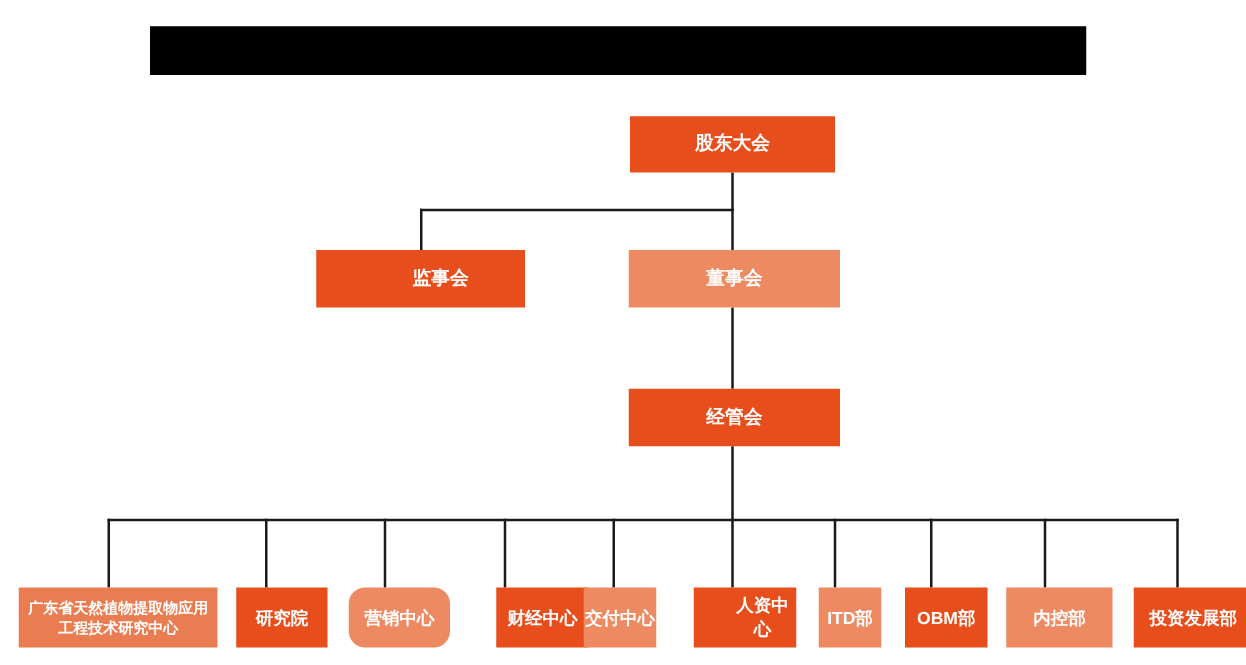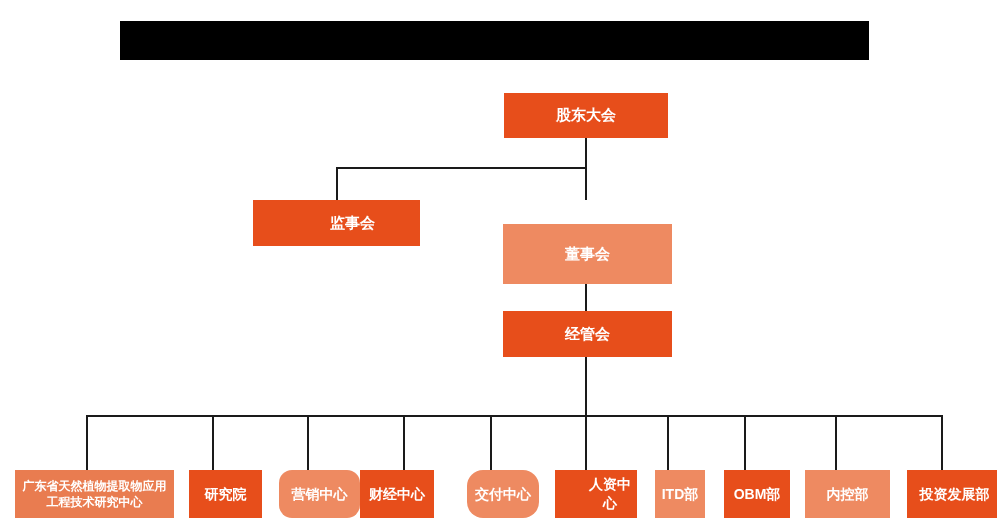--- a/index.html
+++ b/index.html
@@ -10,29 +10,29 @@
 
   .node{position:absolute;display:flex;align-items:center;justify-content:center;
         color:var(--node-text,#fff);font-weight:bold;font-size:15px;text-align:center;
         box-sizing:border-box;line-height:1.35;}
   .node.dark{background:var(--dark-orange,#e74e1b);}
   .node.light{background:var(--light-orange,#ee8a61);}
   .node.medium{background:var(--medium-orange,#e97c50);}
 
   .n-shareholders{left:504px;top:93px;width:164px;height:45px;}
   .n-supervisory {left:253px;top:200px;width:167px;height:46px;padding-left:32px;}
-  .n-board       {left:503px;top:200px;width:169px;height:60px;margin-top:24px;}
+  .n-board       {left:503px;top:200px;width:169px;height:46px;}
   .n-management  {left:503px;top:311px;width:169px;height:46px;}
 
   .row{top:470px;height:48px;font-size:14px;margin-left:12px;}
   .b0{left:3px;  width:159px;font-size:12px;padding:0 4px;}
   .b1{left:177px;width:73px;}
   .b2{left:267px;width:81px;border-radius:13px;}
-  .b3{left:348px;width:74px;}
-  .b4{left:455px;width:72px;border-radius:16px;}
+  .b3{left:385px;width:74px;}
+  .b4{left:455px;width:58px;}
   .b5{left:543px;width:82px;padding-left:28px;}
   .b6{left:643px;width:50px;}
   .b7{left:712px;width:66px;}
   .b8{left:793px;width:85px;}
   .b9{left:895px;width:95px;}
 
   .line{position:absolute;background:var(--connector-black,#1a1a1a);}
   .v{width:2px;}
   .h{height:2px;}
 

